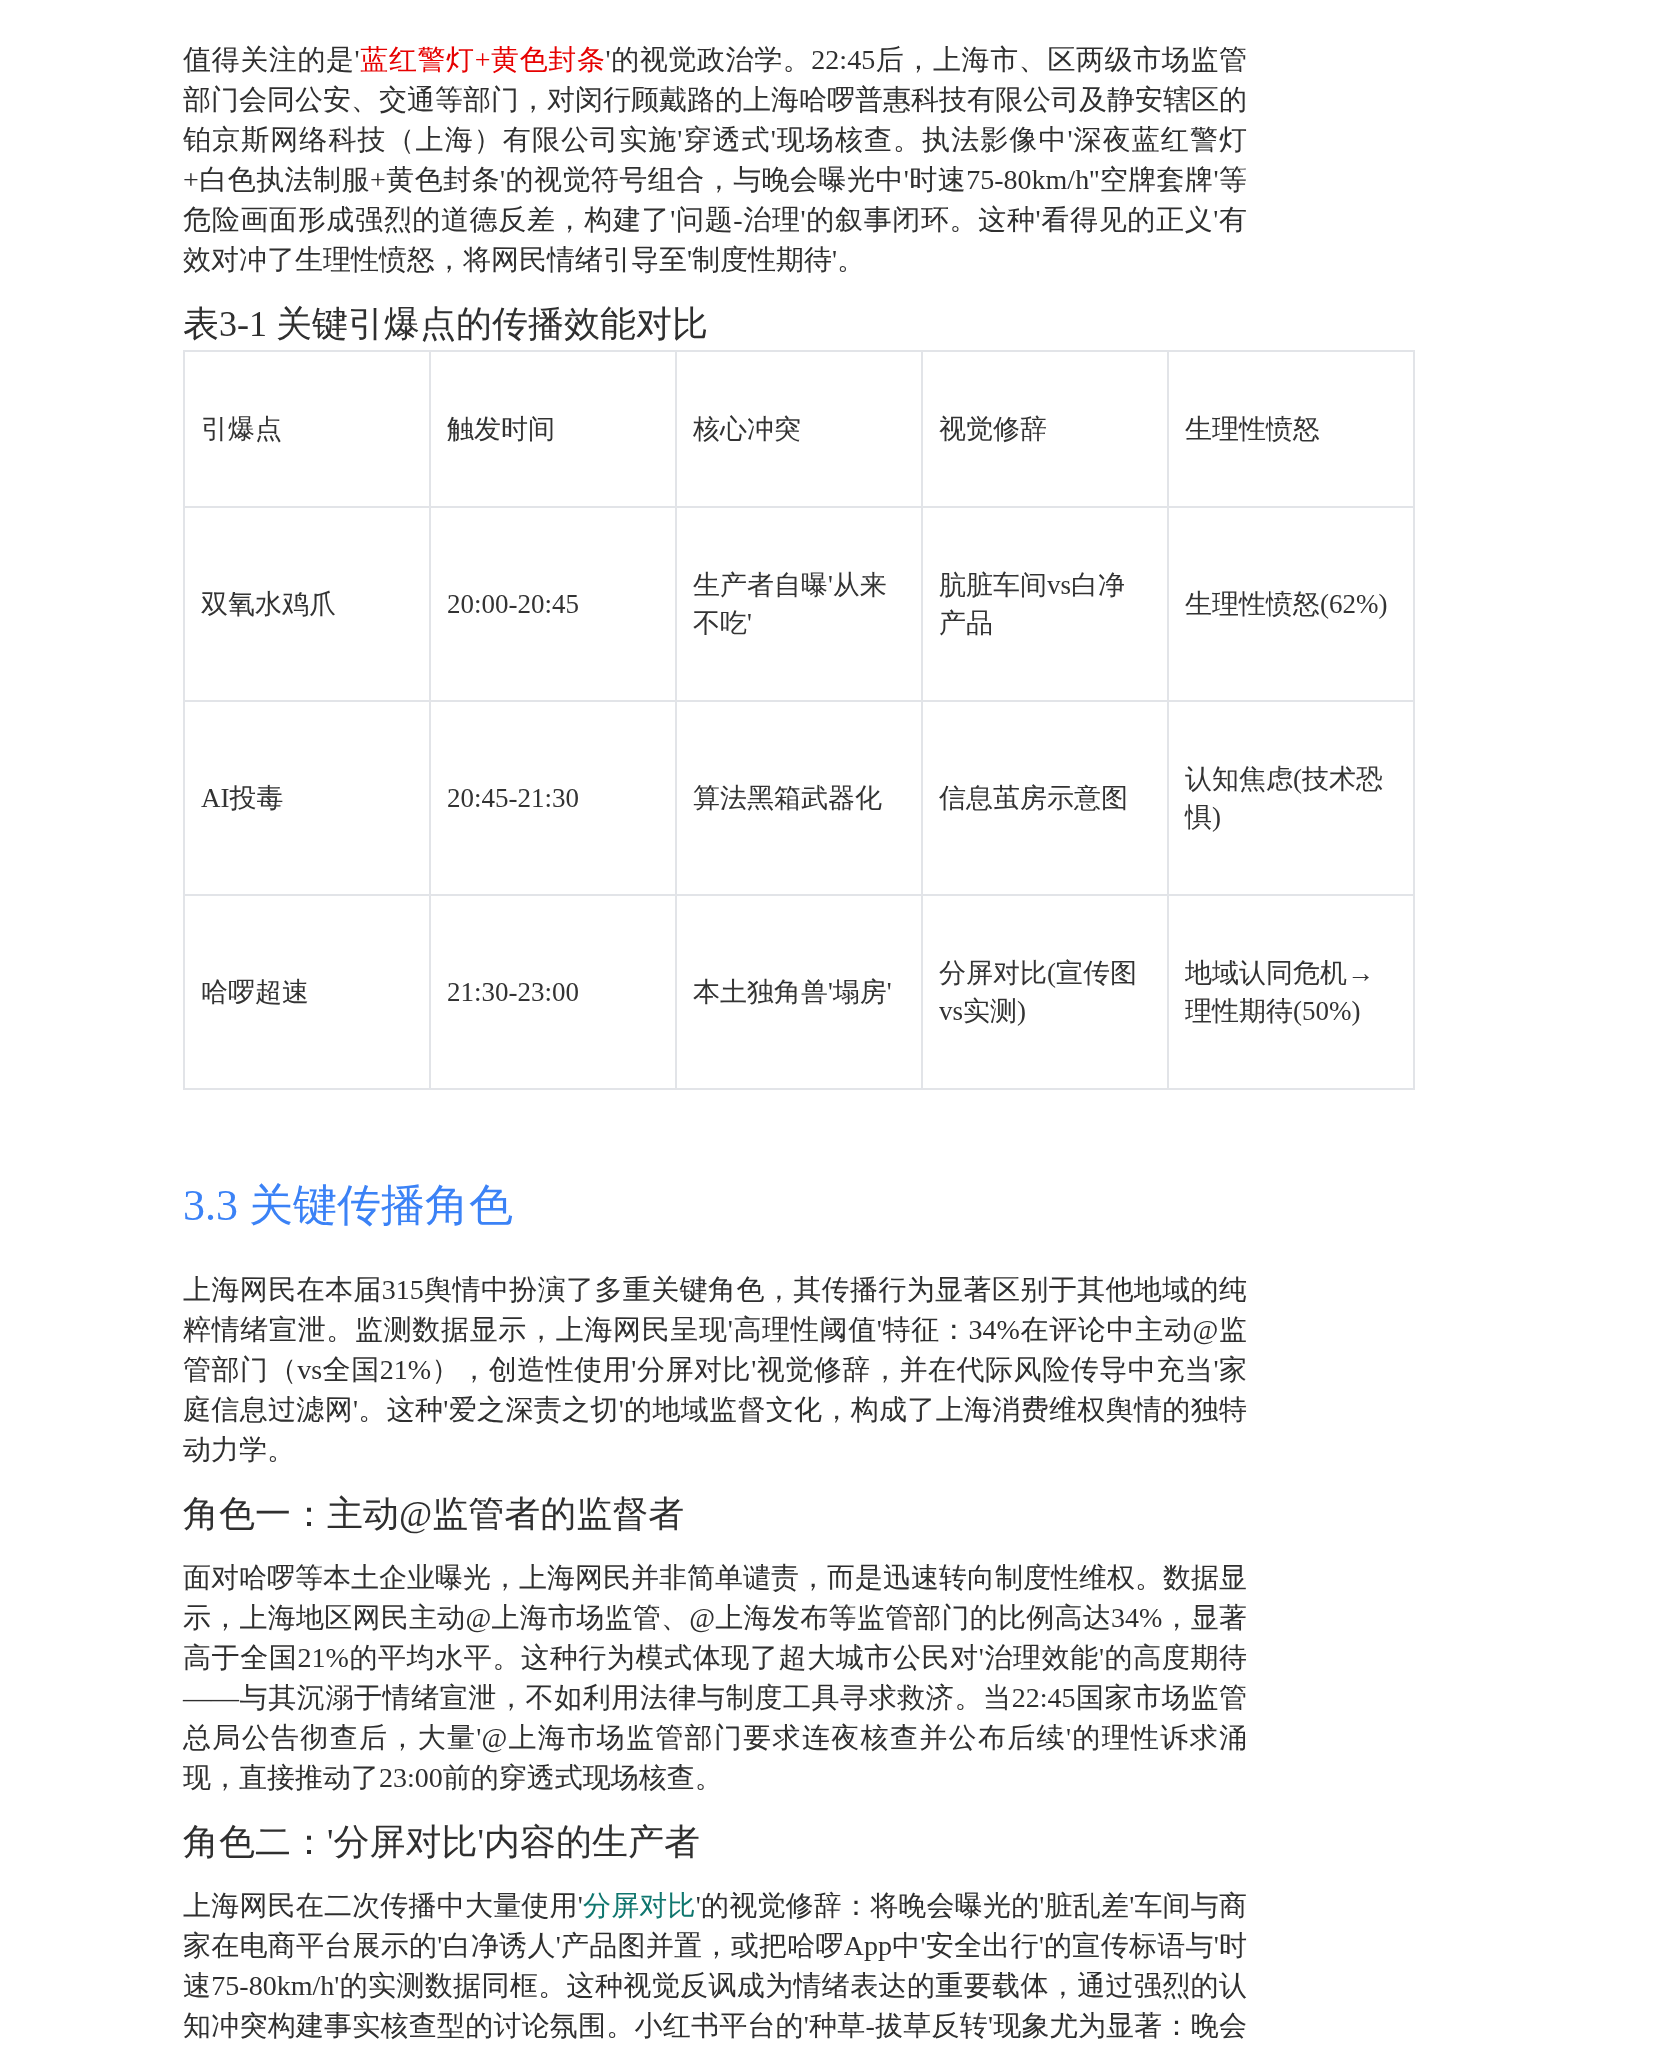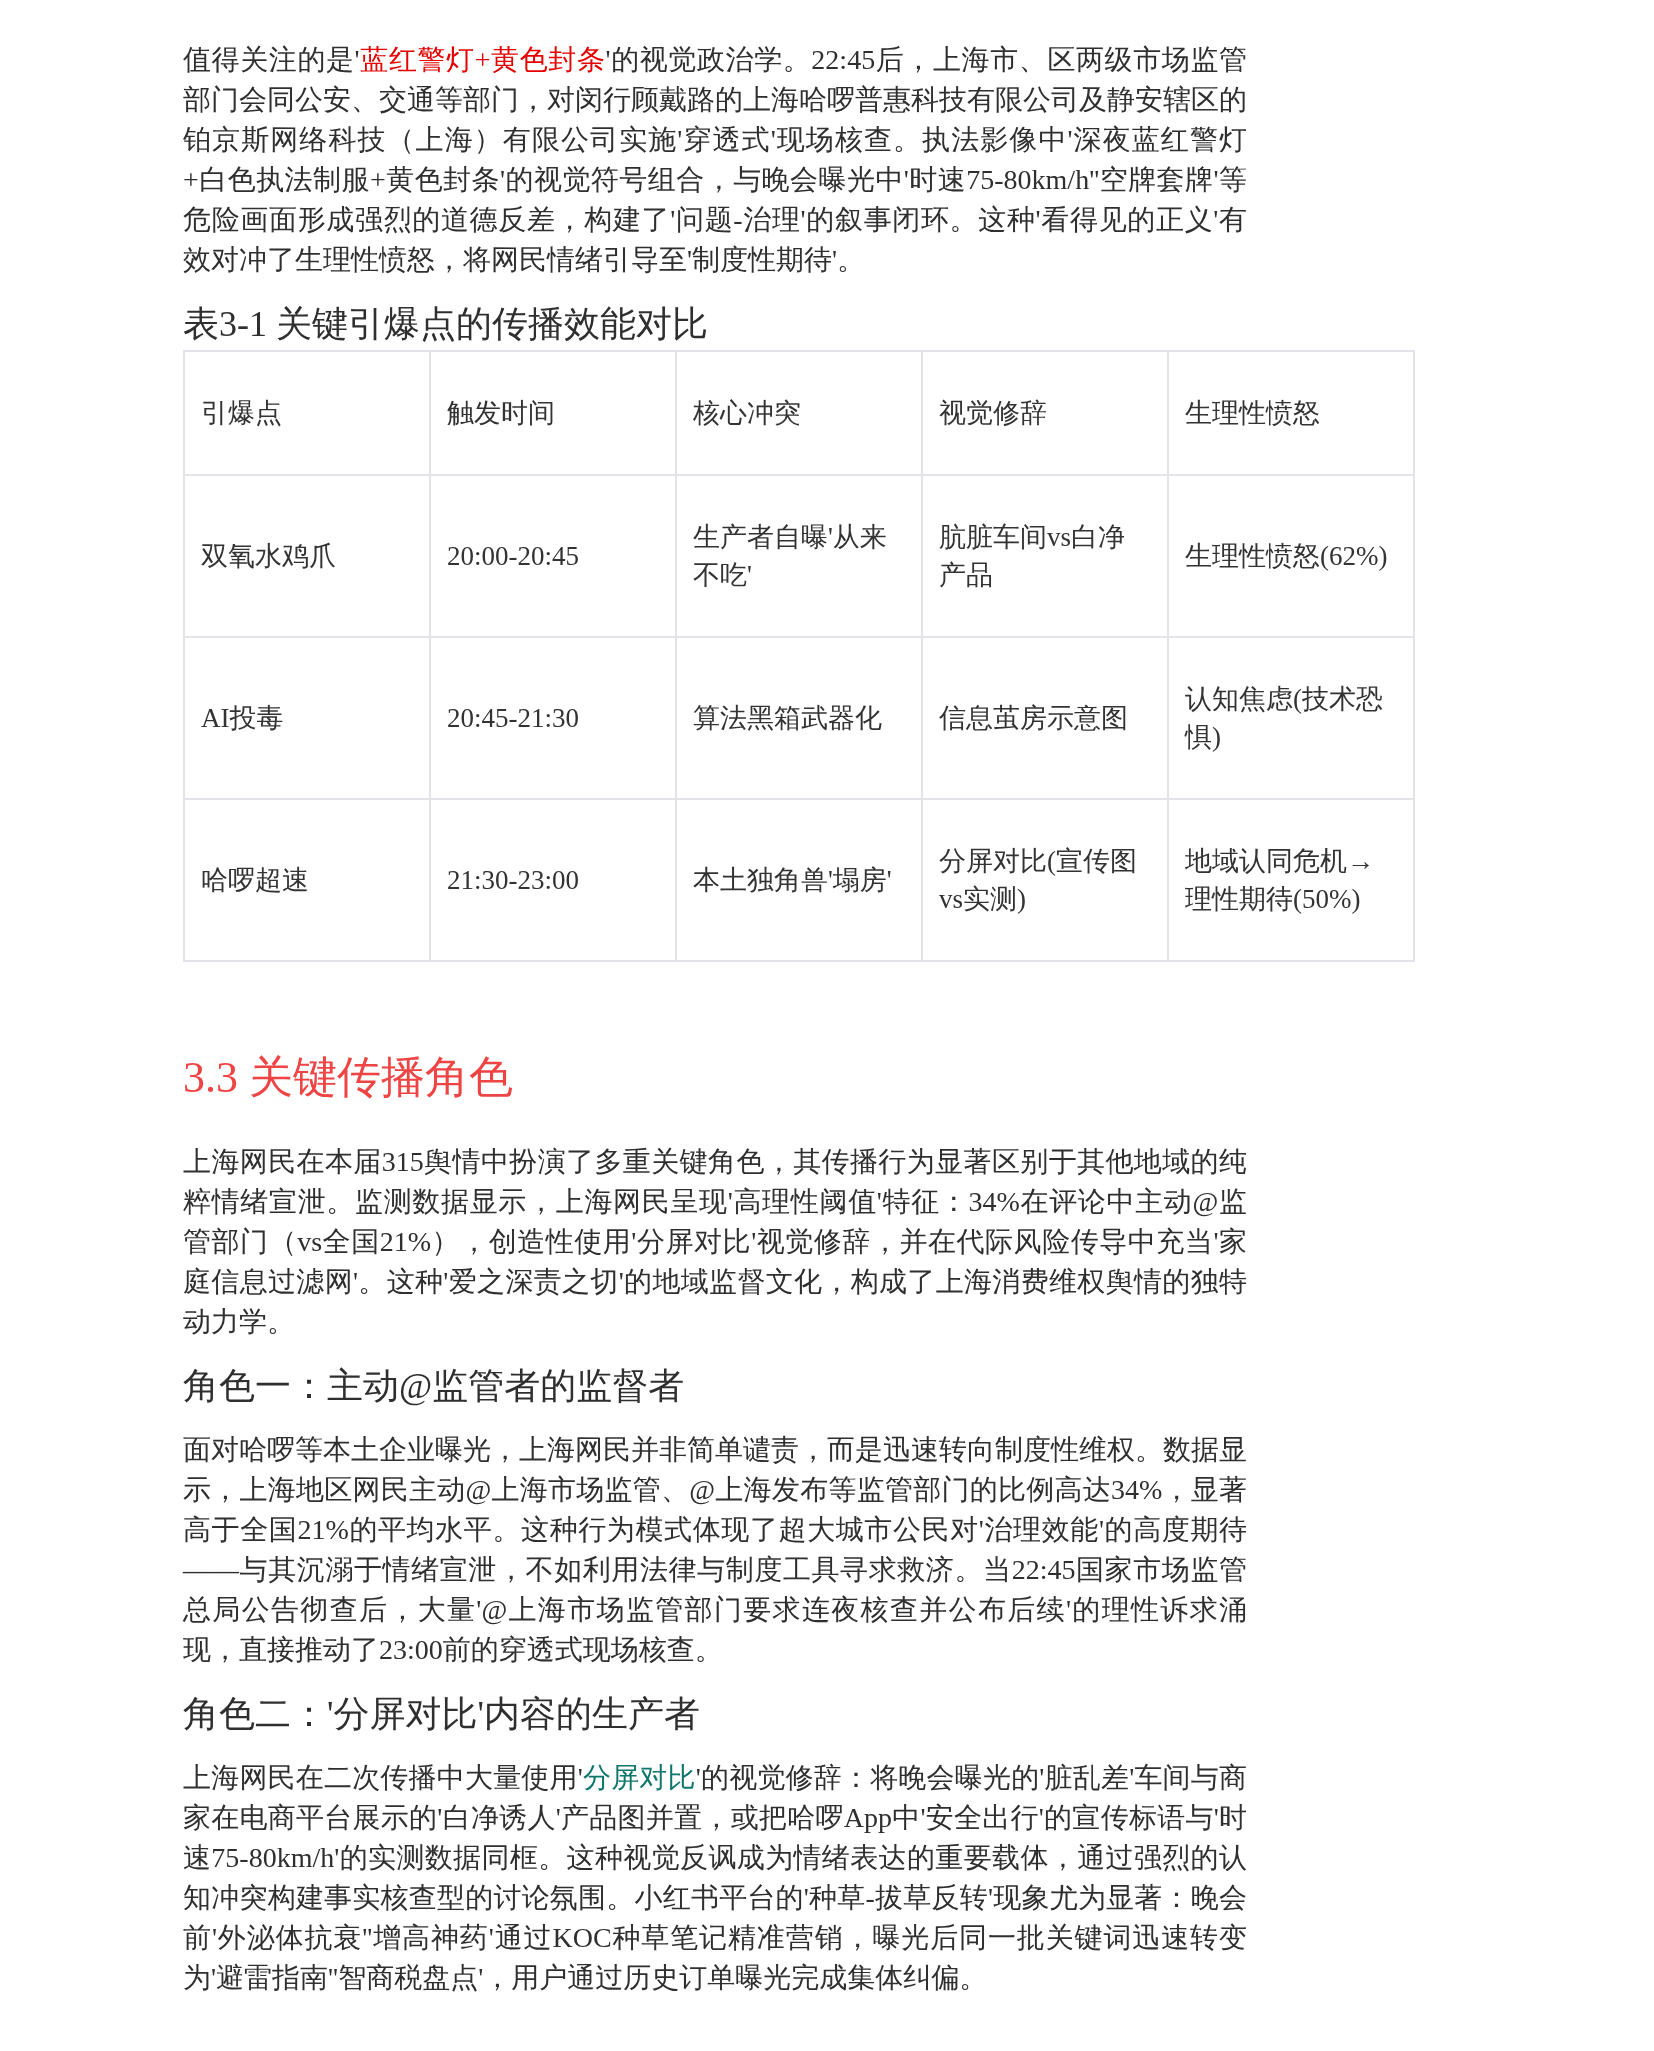--- a/index.html
+++ b/index.html
@@ -37,31 +37,31 @@
     width: 1232px;
     table-layout: fixed;
   }
   table.data-table th, table.data-table td {
     border: 2px solid #e2e4e8;
     font-size: 27px;
     line-height: 38px;
     font-weight: normal;
     text-align: left;
     vertical-align: middle;
-    padding: 8px 16px;
+    padding: 24px 16px;
     color: #333333;
     word-break: break-word;
   }
   table.data-table th { height: 106px; }
   table.data-table td { height: 144px; }
   h2.section-heading {
     font-size: 44px;
     line-height: 56px;
     font-weight: normal;
-    color: #ef4444;
+    color: #3b82f6;
     margin: 88px 0 36px 0;
   }
   p.role-heading {
     font-size: 36px;
     line-height: 40px;
     margin: 0 0 24px 0;
   }
 </style>
 </head>
 <body>

